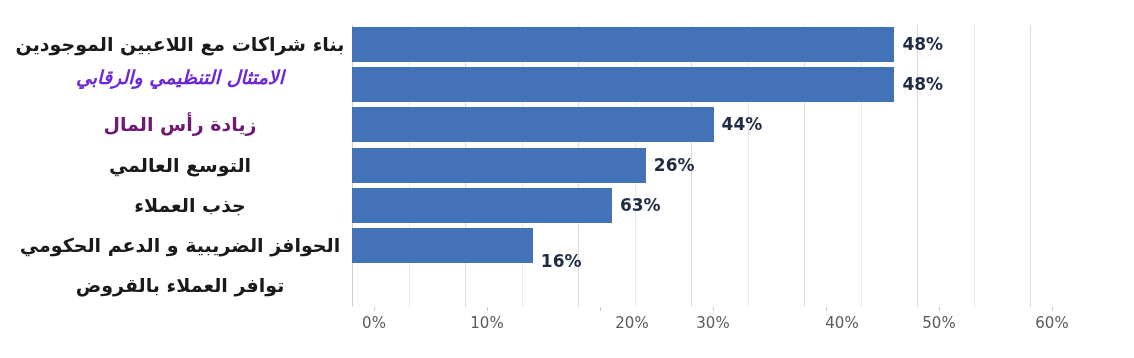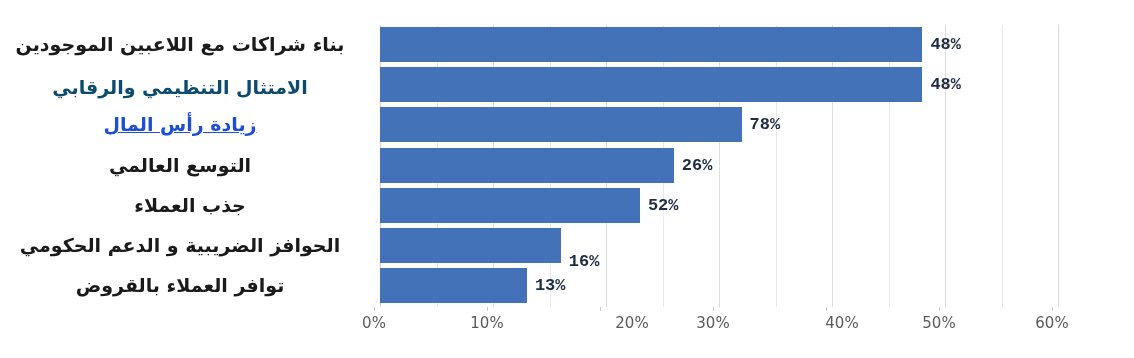--- a/index.html
+++ b/index.html
@@ -14,25 +14,24 @@
     position: relative;
     width: 1134px;
     height: 358px;
     background: #ffffff;
     overflow: hidden;
   }
 
   
   .plot-area {
     position: absolute;
-    left: 380px;
+    left: 352px;
     top: 25px;
     width: 678px;   
     height: 282px;
-    font-family: Liberation Mono, monospace;
   }
 
   
   .gridline {
     position: absolute;
     top: 0;
     bottom: 0;
     width: 1px;
     background: #e8e8e8;
   }
@@ -119,22 +118,22 @@
     direction: ltr;
   }
 </style>
 </head>
 <body>
 
 <div id="chart-root">
 
   <div class="cat-labels">
       <div class="cat-label" style="top: 2px; color: rgb(26, 26, 26);">بناء شراكات مع اللاعبين الموجودين</div>
-      <div class="cat-label" style="top: 45px; color: #0c4a6e;">الامتثال التنظيمي والرقابي</div>
-      <div class="cat-label" style="top: 82.4px; color: #1d4ed8; text-decoration: underline;">زيادة رأس المال</div>
+      <div class="cat-label" style="top: 35px; color: #6d28d9; font-style: italic;">الامتثال التنظيمي والرقابي</div>
+      <div class="cat-label" style="top: 82.4px; color: #701a75;">زيادة رأس المال</div>
       <div class="cat-label" style="top: 122.6px; color: rgb(26, 26, 26);">التوسع العالمي</div>
       <div class="cat-label" style="top: 162.8px; color: rgb(26, 26, 26); padding-left: 20px;">جذب العملاء</div>
       <div class="cat-label" style="top: 203px; color: rgb(26, 26, 26);">الحوافز الضريبية و الدعم الحكومي</div>
       <div class="cat-label" style="top: 243.2px; color: rgb(26, 26, 26);">توافر العملاء بالقروض</div>
     </div>
 
   <div class="plot-area">
     <div class="grid">
         <div class="gridline" style="left: 56.5px;"></div>
         <div class="gridline" style="left: 169.5px;"></div>
@@ -154,37 +153,33 @@
         <div class="row" style="top: 2px;">
           <div class="bar" title="بناء شراكات مع اللاعبين الموجودين 48%" style="width: 542.4px; height: 35px; background: rgb(68, 114, 184);"></div>
           <div class="bar-value" style="left: 542.4px; color: rgb(31, 44, 68);">48%</div>
         </div>
         <div class="row" style="top: 42.2px;">
           <div class="bar" title="الامتثال التنظيمي والرقابي 48%" style="width: 542.4px; height: 35px; background: rgb(68, 114, 184);"></div>
           <div class="bar-value" style="left: 542.4px; color: rgb(31, 44, 68);">48%</div>
         </div>
         <div class="row" style="top: 82.4px;">
           <div class="bar" title="زيادة رأس المال 32%" style="width: 361.6px; height: 35px; background: rgb(68, 114, 184);"></div>
-          <div class="bar-value" style="left: 361.6px; color: rgb(31, 44, 68);">78%</div>
+          <div class="bar-value" style="left: 361.6px; color: rgb(31, 44, 68);">44%</div>
         </div>
         <div class="row" style="top: 122.6px; text-align: center;">
           <div class="bar" title="التوسع العالمي 26%" style="width: 293.8px; height: 35px; background: rgb(68, 114, 184);"></div>
           <div class="bar-value" style="left: 293.8px; color: rgb(31, 44, 68);">26%</div>
         </div>
         <div class="row" style="top: 162.8px;">
           <div class="bar" title="جذب العملاء 23%" style="width: 259.9px; height: 35px; background: rgb(68, 114, 184);"></div>
-          <div class="bar-value" style="left: 259.9px; color: rgb(31, 44, 68);">52%</div>
+          <div class="bar-value" style="left: 259.9px; color: rgb(31, 44, 68);">63%</div>
         </div>
         <div class="row" style="top: 203px;">
           <div class="bar" title="الحوافز الضريبية و الدعم الحكومي 16%" style="width: 180.8px; height: 35px; background: rgb(68, 114, 184);"></div>
           <div class="bar-value" style="left: 180.8px; color: rgb(31, 44, 68); margin-top: 16px;">16%</div>
-        </div>
-        <div class="row" style="top: 243.2px;">
-          <div class="bar" title="توافر التمويل بالقروض 13%" style="width: 146.9px; height: 35px; background: rgb(68, 114, 184);"></div>
-          <div class="bar-value" style="left: 146.9px; color: rgb(31, 44, 68);">13%</div>
         </div>
       </div>
   </div>
 
   <div class="x-axis">
       <div class="tick-line" style="left: 0px;"></div>
       <div class="tick-label" style="left: 0px; color: rgb(90, 90, 90);">0%</div>
       <div class="tick-line" style="left: 113px;"></div>
       <div class="tick-label" style="left: 113px; color: rgb(90, 90, 90);">10%</div>
       <div class="tick-line" style="left: 226px;"></div>

